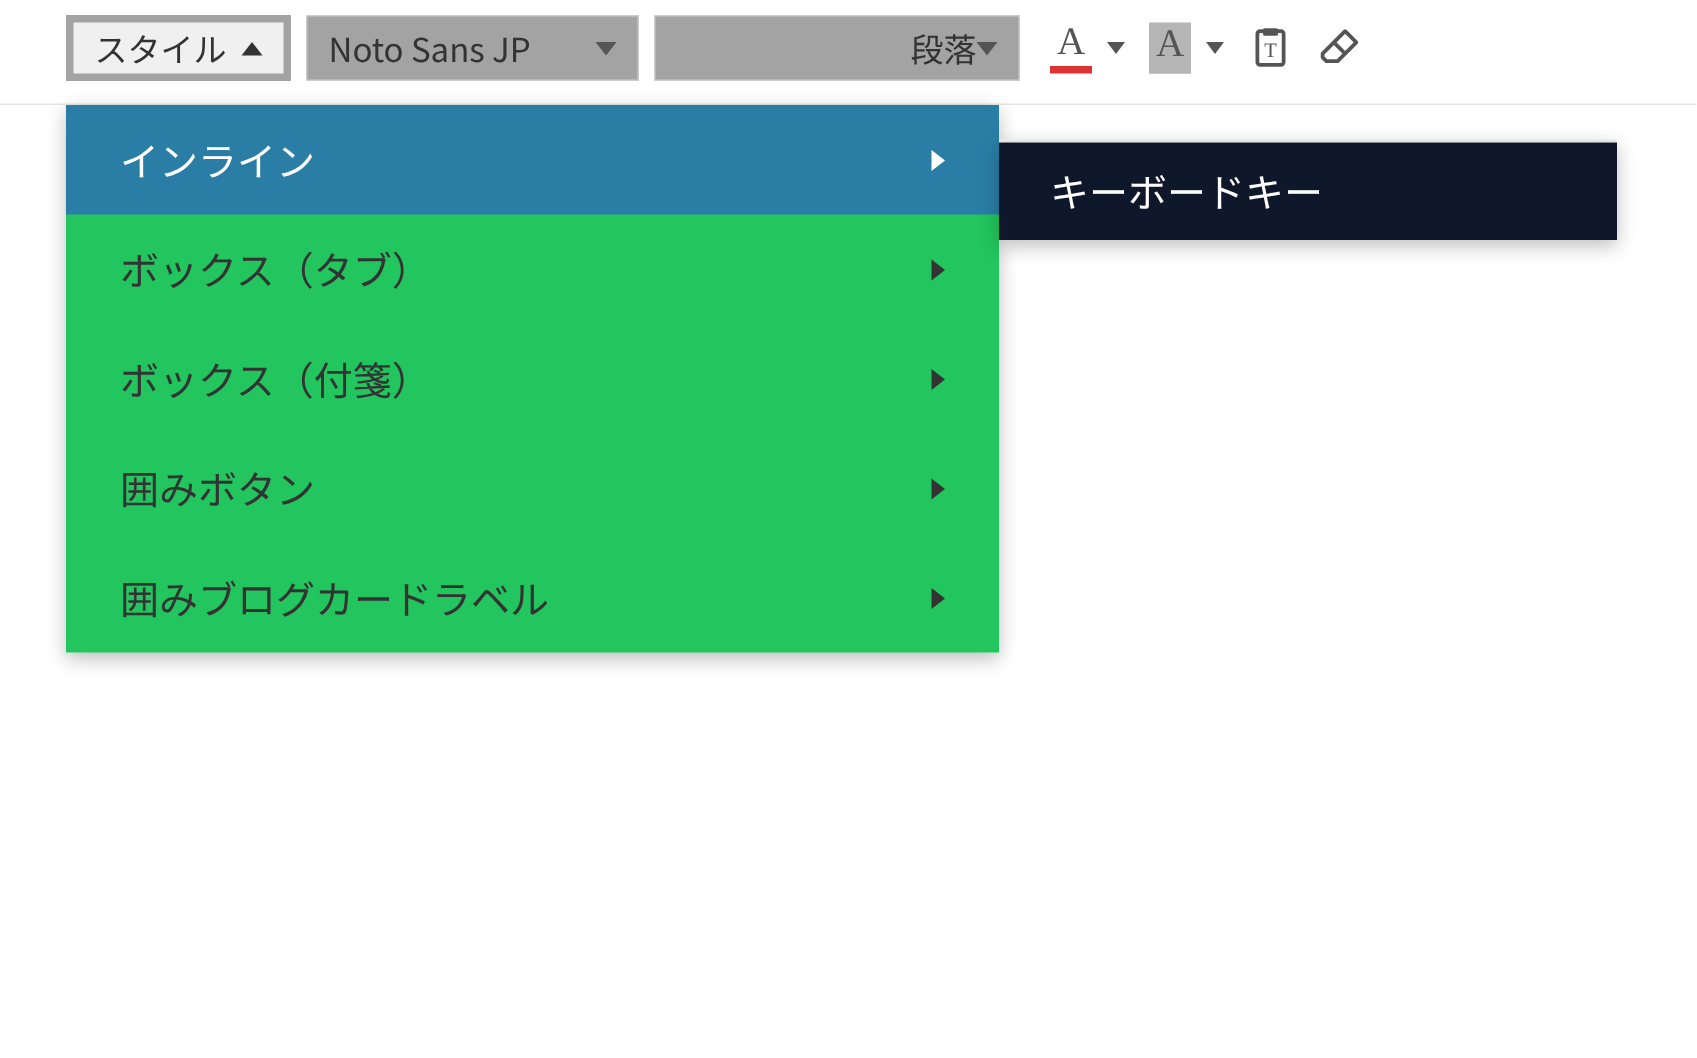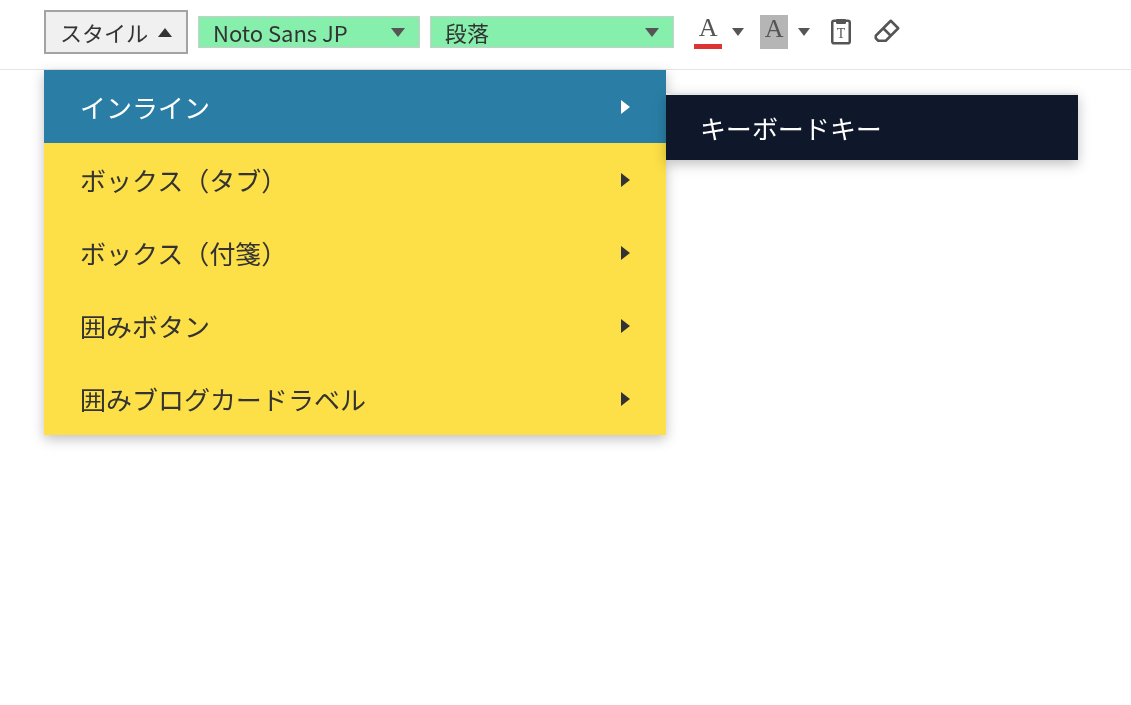--- a/index.html
+++ b/index.html
@@ -20,21 +20,21 @@
       display: flex;
       align-items: center;
       gap: 10px;
       padding: 0 44px;
     }
     .btn-style {
       display: flex;
       align-items: center;
       height: 44px;
       padding: 0 14px;
-      border: 2px solid #a3a3a3;
+      border: 5px solid #a3a3a3;
       background: #f0f0f0;
       font-size: 22px;
       color: #333;
       cursor: pointer;
       gap: 10px;
     }
     .caret-up {
       display: inline-block;
       width: 0; height: 0;
       border-left: 7px solid transparent;
@@ -52,30 +52,30 @@
       display: inline-block;
       width: 0; height: 0;
       border-left: 6px solid transparent;
       border-right: 6px solid transparent;
       border-top: 8px solid #555;
     }
     .select {
       display: flex;
       align-items: center;
       justify-content: space-between;
-      height: 32px;
+      height: 44px;
       padding: 0 14px;
       border: 1px solid #ccc;
-      background: #86efac;
+      background: #a3a3a3;
       font-size: 22px;
       color: #333;
       cursor: pointer;
     }
     .select-font { width: 222px; }
-    .select-format { width: 244px; }
+    .select-format { width: 244px; justify-content: flex-end; }
     .tool-group {
       display: flex;
       align-items: center;
       gap: 16px;
       margin-left: 10px;
     }
     .tool {
       display: flex;
       align-items: center;
       gap: 10px;
@@ -122,21 +122,21 @@
     }
     .paste-icon { width: 30px; height: 30px; cursor:pointer; }
     .erase-icon { width: 30px; height: 30px; cursor:pointer; }
 
     
     .menu {
       position: absolute;
       left: 44px;
       top: 70px;
       width: 622px;
-      background: #fde047;
+      background: #22c55e;
       box-shadow: 0 4px 12px rgba(0,0,0,0.25);
       z-index: 10;
     }
     .menu-item {
       display: flex;
       align-items: center;
       justify-content: space-between;
       height: 73px;
       padding: 0 36px;
       font-size: 26px;

